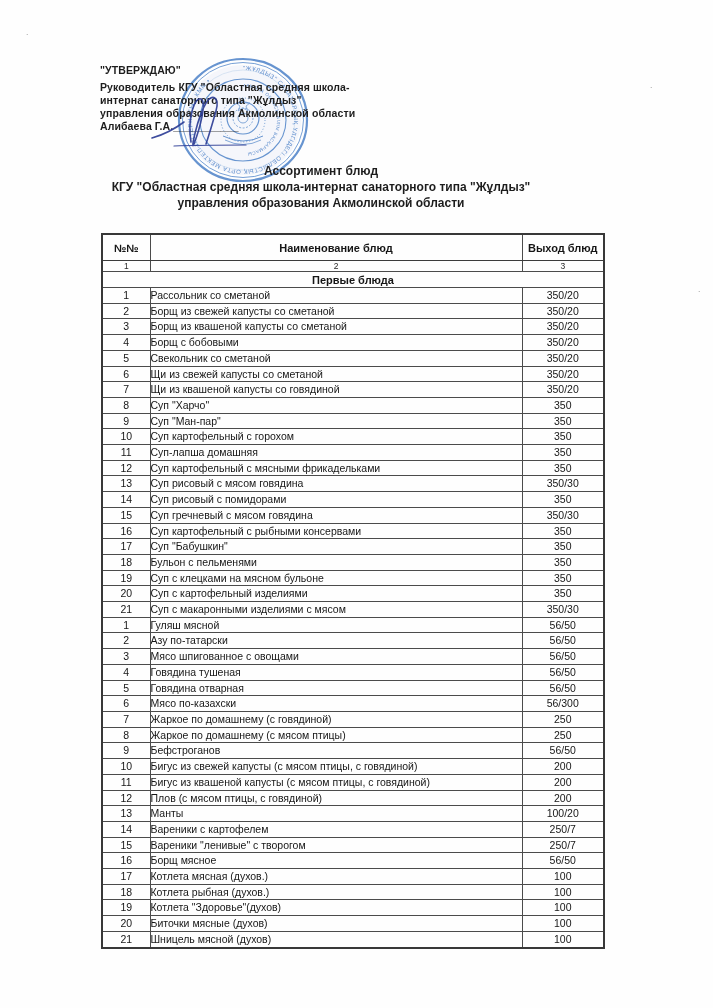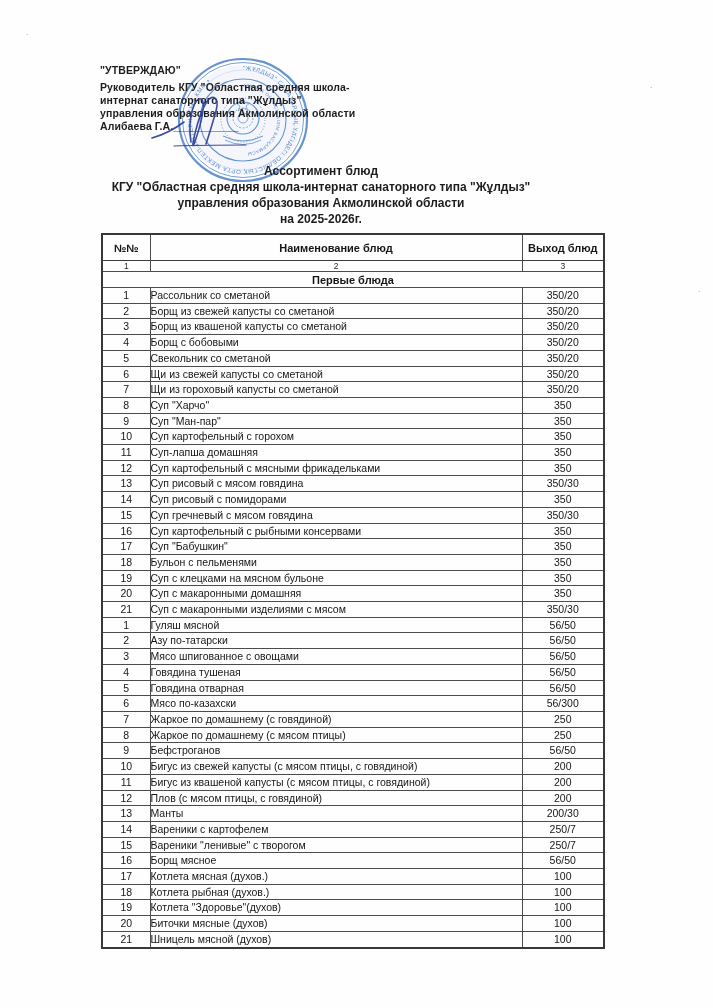--- a/index.html
+++ b/index.html
@@ -98,21 +98,20 @@
       <path d="M 45,50 C 41,26 49,4 55,7 C 61,10 54,36 48,52 C 44,62 51,26 60,11 C 66,1 74,5 70,19 C 66,33 62,46 60,52"></path>
       <path d="M 28,54 C 50,53 78,53 100,53" stroke-width="1.2"></path>
     </g>
   </svg>
 </div>
 
 <div class="title-block">
   <div>Ассортимент блюд</div>
   <div>КГУ "Областная средняя школа-интернат санаторного типа "Жұлдыз"</div>
   <div>управления образования Акмолинской области</div>
-  <div>на 2025-2026г.</div>
 </div>
 
 <table class="menu">
   <colgroup>
       <col style="width:48px">
       <col style="width:372px">
       <col style="width:82px">
     </colgroup>
   <thead>
     <tr>
@@ -155,21 +154,21 @@
         <td class="name">Свекольник со сметаной</td>
         <td class="c">350/20</td>
       </tr>
       <tr class="data-row">
         <td class="c">6</td>
         <td class="name">Щи из свежей капусты со сметаной</td>
         <td class="c">350/20</td>
       </tr>
       <tr class="data-row">
         <td class="c">7</td>
-        <td class="name">Щи из гороховый капусты со сметаной</td>
+        <td class="name">Щи из квашеной капусты со говядиной</td>
         <td class="c">350/20</td>
       </tr>
       <tr class="data-row">
         <td class="c">8</td>
         <td class="name">Суп "Харчо"</td>
         <td class="c">350</td>
       </tr>
       <tr class="data-row">
         <td class="c">9</td>
         <td class="name">Суп "Ман-пар"</td>
@@ -220,21 +219,21 @@
         <td class="name">Бульон с пельменями</td>
         <td class="c">350</td>
       </tr>
       <tr class="data-row">
         <td class="c">19</td>
         <td class="name">Суп с клецками на мясном бульоне</td>
         <td class="c">350</td>
       </tr>
       <tr class="data-row">
         <td class="c">20</td>
-        <td class="name">Суп с макаронными домашняя</td>
+        <td class="name">Суп с картофельный изделиями</td>
         <td class="c">350</td>
       </tr>
       <tr class="data-row">
         <td class="c">21</td>
         <td class="name">Суп с макаронными изделиями с мясом</td>
         <td class="c">350/30</td>
       </tr>
       <tr class="data-row">
         <td class="c">1</td>
         <td class="name">Гуляш мясной</td>
@@ -291,21 +290,21 @@
         <td class="c">200</td>
       </tr>
       <tr class="data-row">
         <td class="c">12</td>
         <td class="name">Плов (с мясом птицы, с говядиной)</td>
         <td class="c">200</td>
       </tr>
       <tr class="data-row">
         <td class="c">13</td>
         <td class="name">Манты</td>
-        <td class="c">200/30</td>
+        <td class="c">100/20</td>
       </tr>
       <tr class="data-row">
         <td class="c">14</td>
         <td class="name">Вареники с картофелем</td>
         <td class="c">250/7</td>
       </tr>
       <tr class="data-row">
         <td class="c">15</td>
         <td class="name">Вареники "ленивые" с творогом</td>
         <td class="c">250/7</td>

